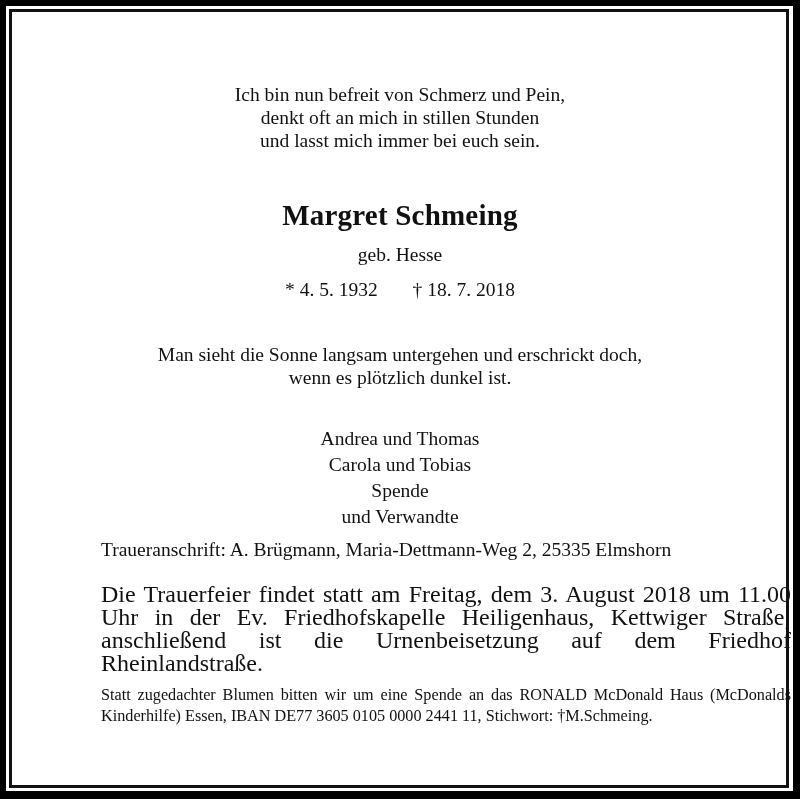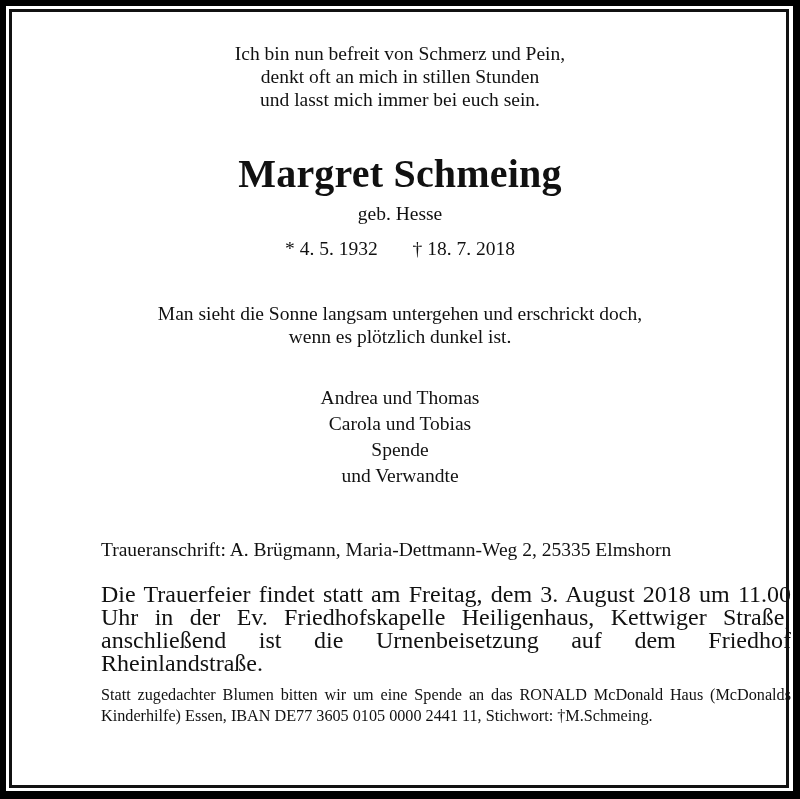--- a/index.html
+++ b/index.html
@@ -29,30 +29,31 @@
       left: 9px; top: 9px;
       width: 780px; height: 779px;
       box-sizing: border-box;
       border: 3px solid #111111;
     }
     .center {
       position: absolute;
       left: 0;
       width: 800px;
       text-align: center;
+      margin-top: 41px;
     }
     .poem {
       top: 42px;
       font-size: 19.5px;
       line-height: 23px;
     }
     .poem .line { display: block; }
     .name {
       top: 150px;
-      font-size: 40px;
+      font-size: 29px;
       line-height: 48px;
       font-weight: bold;
       letter-spacing: 0.2px;
     }
     .birthname {
       top: 202px;
       font-size: 19.5px;
       line-height: 24px;
     }
     .dates {

